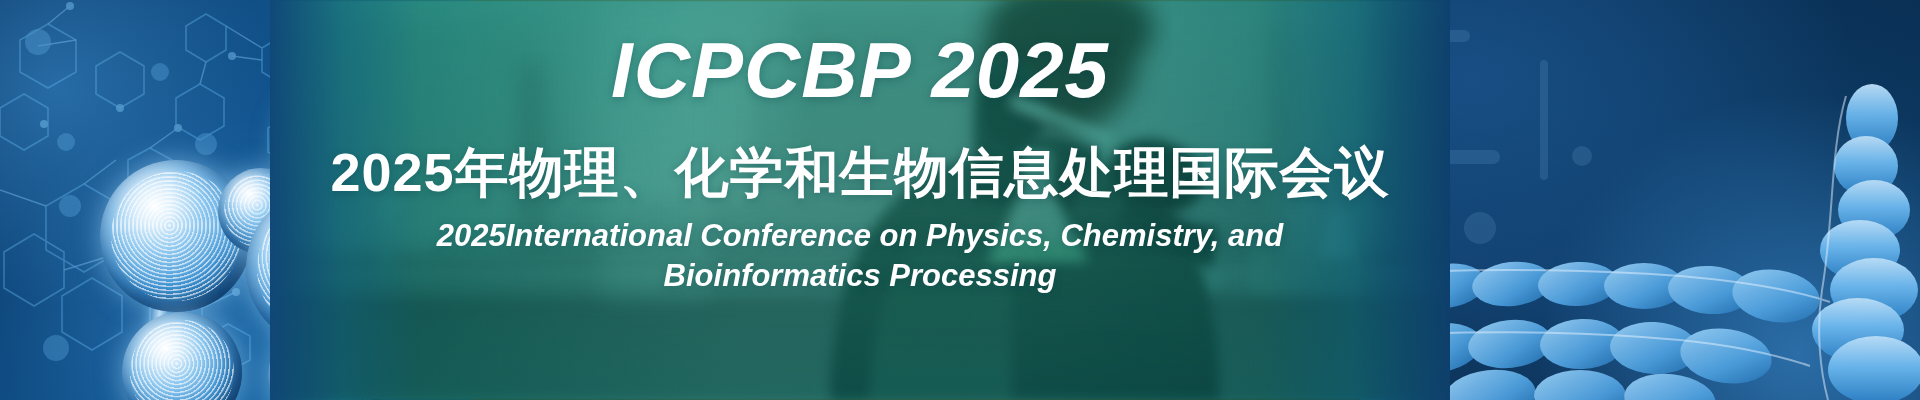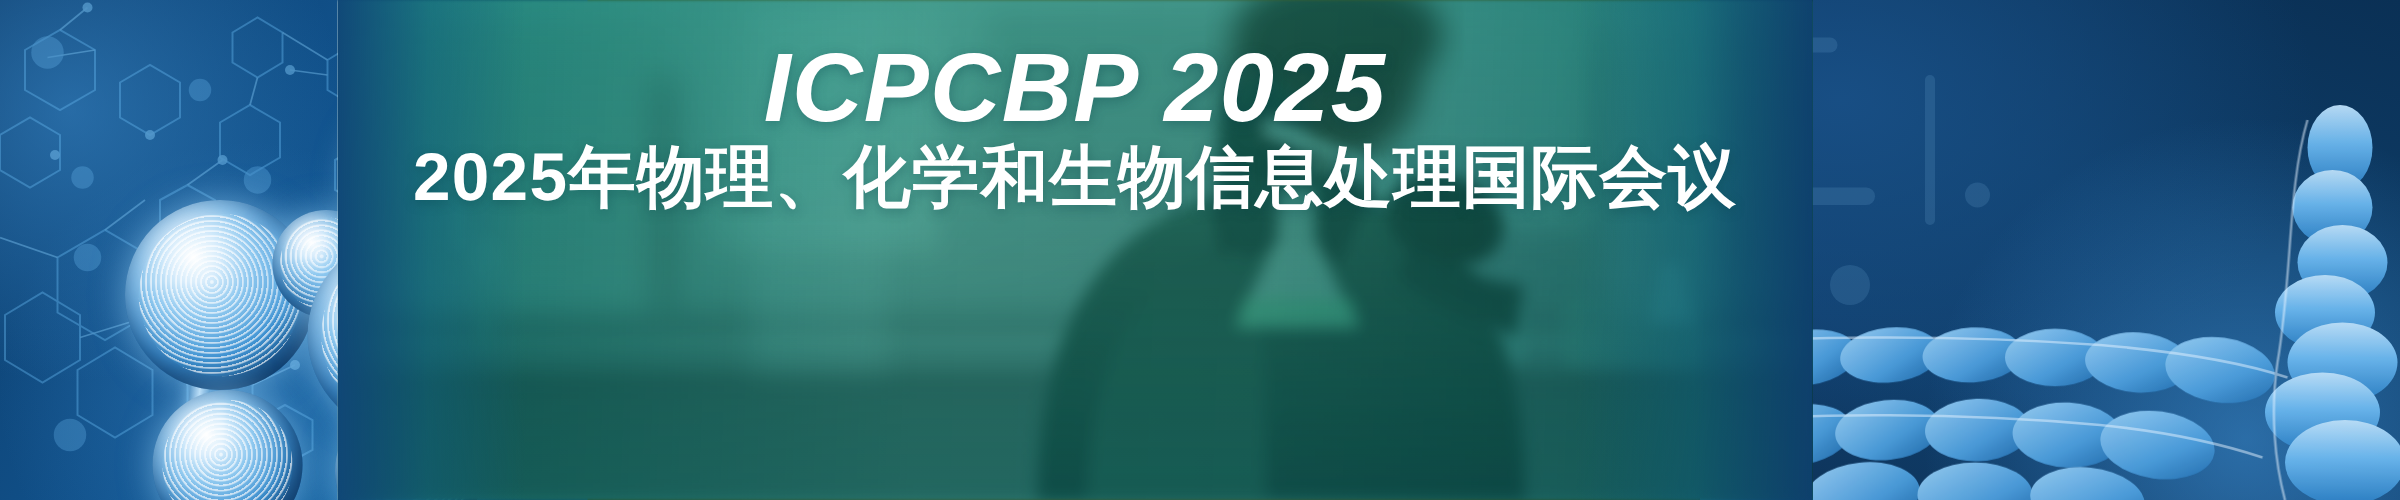--- a/index.html
+++ b/index.html
@@ -119,21 +119,21 @@
     margin-top: 30px;
     font-size: 78px;
     font-weight: 700;
     font-style: italic;
     letter-spacing: 1px;
     line-height: 1.05;
     text-shadow: 0 2px 10px rgba(0,60,70,.35);
     white-space: nowrap;
   }
   .cn-title {
-    margin-top: 0;
+    margin-top: 30px;
     font-size: 54px;
     font-weight: 700;
     letter-spacing: 1px;
     line-height: 1.12;
     white-space: nowrap;
     text-shadow: 0 2px 9px rgba(0,60,70,.35);
   }
   .en-title {
     margin-top: 14px;
     font-size: 31px;
@@ -397,15 +397,19 @@
 
     <div class="teal-wash"></div>
     <div class="teal-wash2"></div>
     <div class="fade-left"></div>
     <div class="fade-right"></div>
   </div>
 
   <div class="text-stack">
     <div class="acronym">ICPCBP 2025</div>
     <div class="cn-title">2025年物理、化学和生物信息处理国际会议</div>
+    <div class="en-title">
+      <div>2025International Conference on Physics, Chemistry, and</div>
+      <div>Bioinformatics Processing</div>
+    </div>
   </div>
 
 </div>
 
 </body></html>

